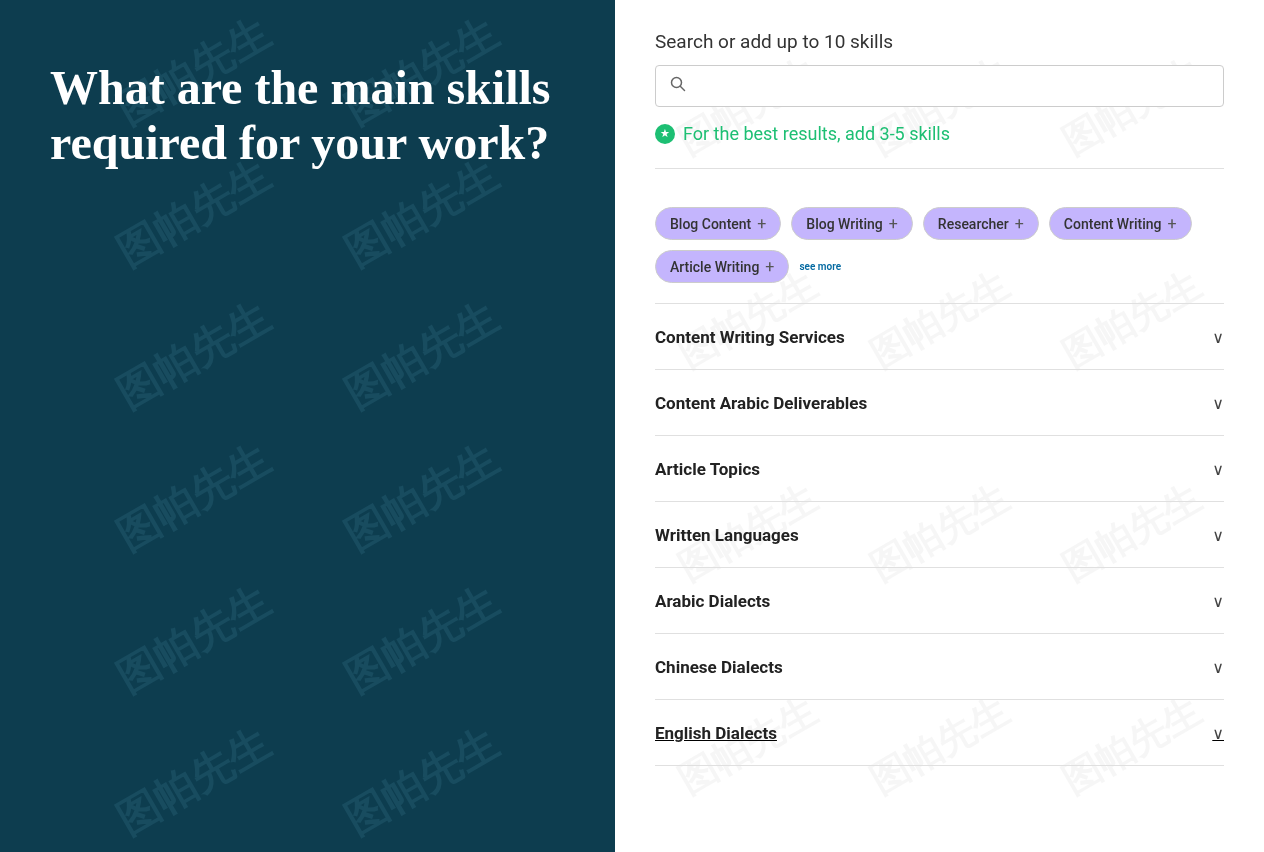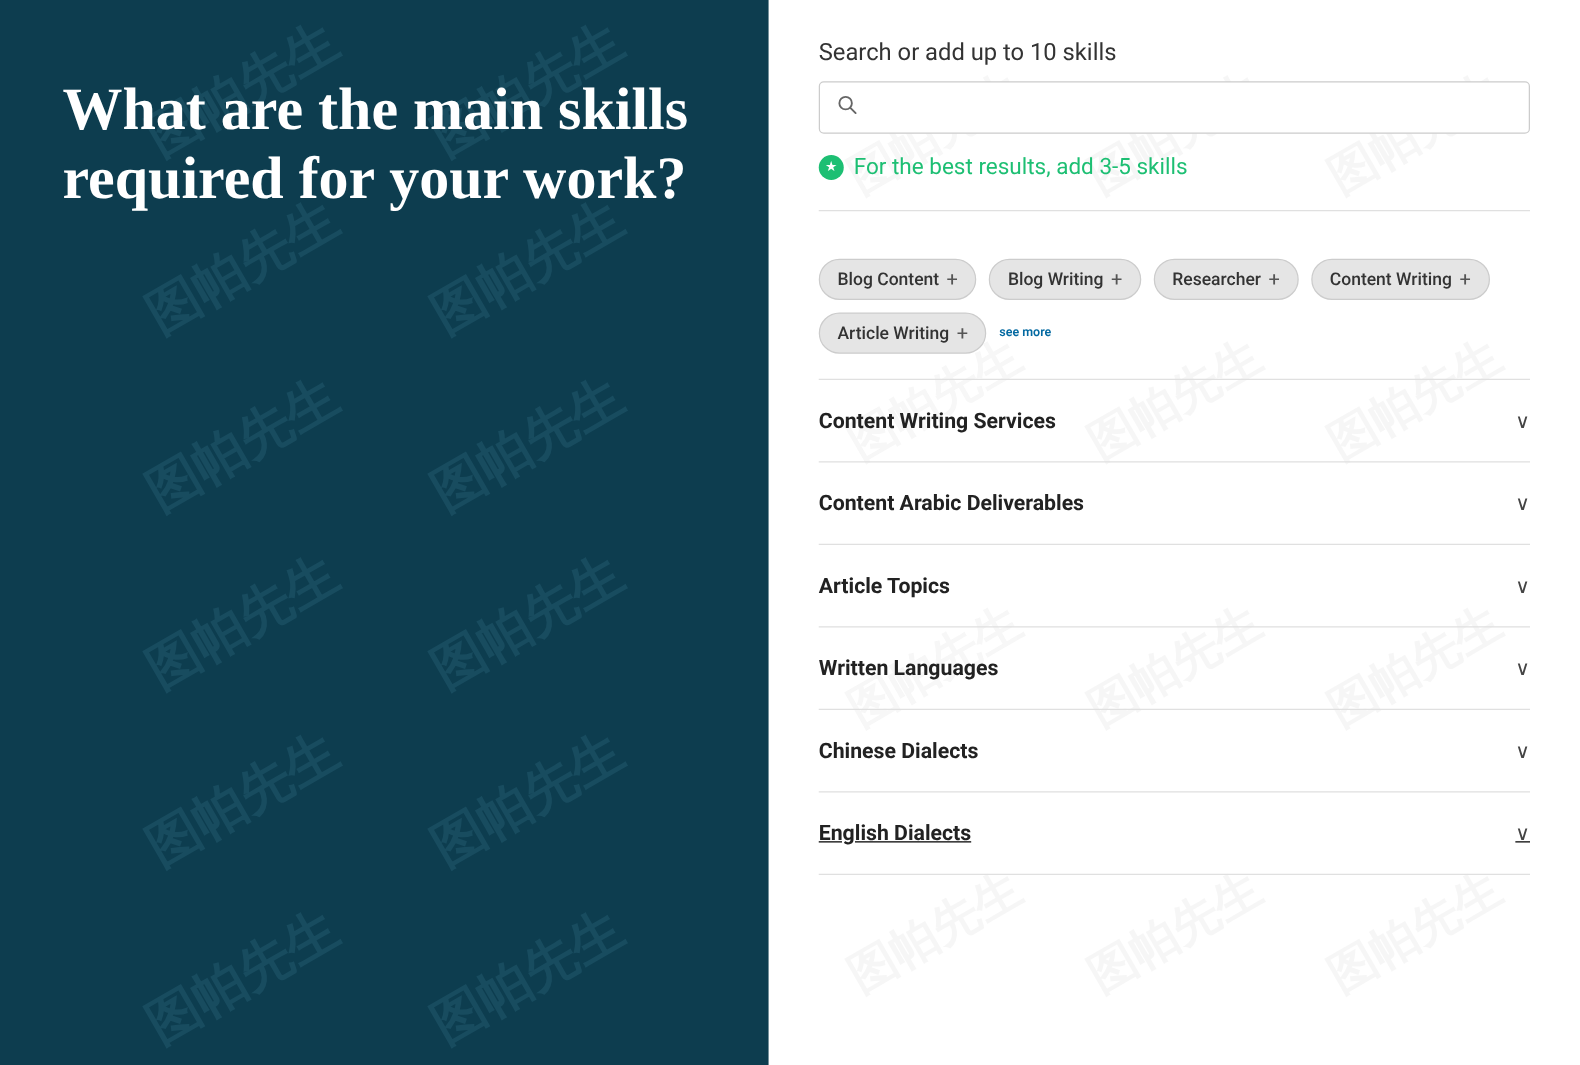--- a/index.html
+++ b/index.html
@@ -211,21 +211,21 @@
     .skill-tag {
       display: flex;
       align-items: center;
       gap: 6px;
       border: 1.5px solid #ccc;
       border-radius: 20px;
       padding: 6px 14px;
       font-size: 14px;
       color: #333;
       cursor: pointer;
-      background: #e5e5e5;
+      background: #c4b5fd;
       font-weight: 500;
     }
 
     .skill-tag .plus {
       font-size: 16px;
       color: #555;
       font-weight: 400;
     }
 
     .see-more {
@@ -363,20 +363,26 @@
       </div>
     </div>
 
     <div class="collapsed-section">
       <div class="section-header">
         <span class="section-title">Written Languages</span>
         <span class="chevron chevron-down"></span>
       </div>
     </div>
 
+    <div class="collapsed-section">
+      <div class="section-header">
+        <span class="section-title">Arabic Dialects</span>
+        <span class="chevron chevron-down"></span>
+      </div>
+    </div>
 
     <div class="collapsed-section">
       <div class="section-header">
         <span class="section-title">Chinese Dialects</span>
         <span class="chevron chevron-down"></span>
       </div>
     </div>
 
     <div class="collapsed-section" style="border-bottom: 1px solid #e0e0e0; text-decoration: underline;">
       <div class="section-header">

